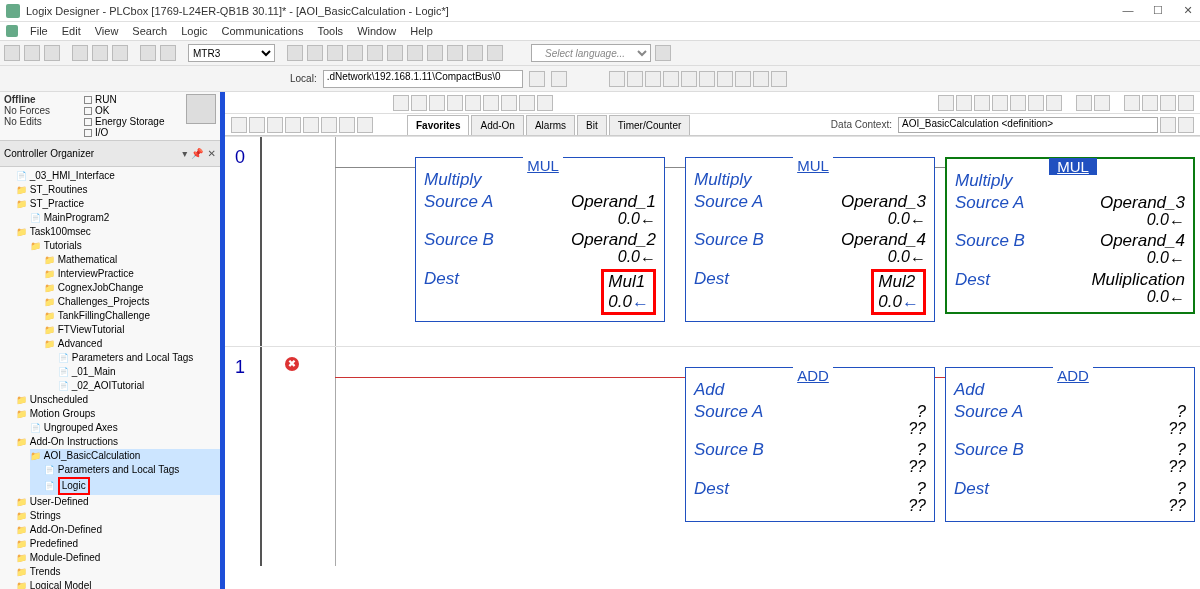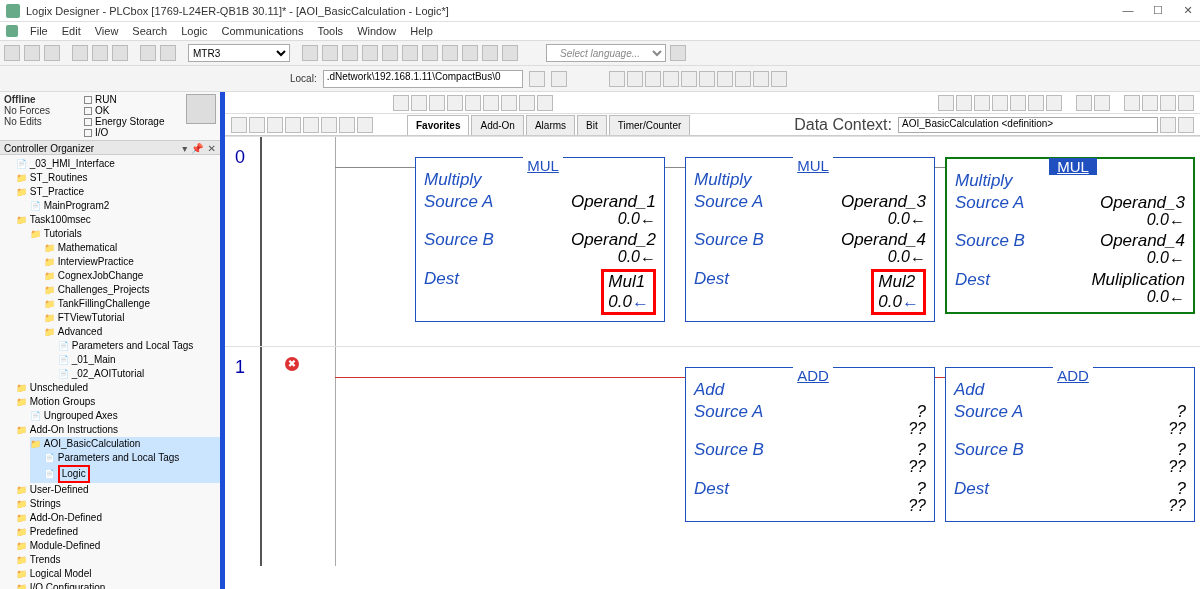--- a/index.html
+++ b/index.html
@@ -14,21 +14,21 @@
 
 
 .menubar { height:18px; display:flex; align-items:center; padding:0 6px; gap:2px; background:#fff; }
 .menubar .mi { padding:0 6px; font-size:11px; color:#333; }
 
 
 .toolbar-row { height:26px; background:#f4f4f4; border-top:1px solid #dcdcdc; border-bottom:1px solid #dcdcdc; display:flex; align-items:center; padding:0 4px; gap:4px; }
 .toolbar-row .icon { width:16px; height:16px; background:#e0e0e0; border:1px solid #bbb; }
 .toolbar-row .sep { width:4px; }
 .toolbar-row select, .toolbar-row input { height:18px; font-size:10px; border:1px solid #aaa; background:#fff; }
-.combo1 { width:102px; }
+.combo1 { width:87px; }
 .langsel { width:120px; color:#888; font-style:italic;text-align:center; }
 
 
 .path-row { height:26px; background:#f4f4f4; border-bottom:1px solid #dcdcdc; display:flex; align-items:center; padding-left:290px; gap:6px; }
 .path-row .lbl { font-size:10px; color:#333; }
 .path-row .path-box { height:18px; width:200px; border:1px solid #aaa; background:#fff; font-size:10px; padding:0 3px; overflow:hidden; white-space:nowrap; }
 .path-row .icons { display:flex; gap:2px; }
 
 
 .main { display:flex; height:calc(589px - 22px - 18px - 26px - 26px); }
@@ -37,41 +37,41 @@
 .left { width:225px; background:#f8f8f8; border-right:5px solid #1d4ed8; display:flex; flex-direction:column; }
 .status-panel { border-bottom:1px solid #ccc; padding:2px 4px; display:flex; }
 .status-left { width:80px; }
 .status-left .row { font-size:10px; color:#333; display:flex; align-items:center; }
 .status-right { flex:1; font-size:10px; }
 .status-right .row { display:flex; align-items:center; }
 .status-right .sq { width:8px; height:8px; border:1px solid #888; margin-right:3px; }
 .status-img { width:30px; height:30px; background:#ddd; border:1px solid #aaa; margin-left:auto; }
 
 .organizer { flex:1; display:flex; flex-direction:column; overflow:hidden; }
-.organizer-header { height:14px; background:#e8e8e8; border-bottom:1px solid #ccc; display:flex; align-items:flex-end; padding:0 4px; font-size:10px; }
+.organizer-header { height:26px; background:#e8e8e8; border-bottom:1px solid #ccc; display:flex; align-items:center; padding:0 4px; font-size:10px; }
 .organizer-header .pin { margin-left:auto; display:flex; gap:4px; color:#555; }
 .tree { flex:1; overflow:auto; padding:2px 0 2px 2px; font-size:10px; line-height:14px; }
 .tree ul { list-style:none; padding-left:14px; }
 .tree li { white-space:nowrap; }
 .tree .folder::before { content:"📁 "; font-size:9px; }
 .tree .item::before { content:"📄 "; font-size:9px; }
 .tree .sel { background:#cce5ff; }
 .tree .redbox { border:2px solid red; display:inline-block; padding:0 2px; }
 
 
 .right { flex:1; display:flex; flex-direction:column; background:#fff; }
 
 
 .rung-toolbar { height:44px; border-bottom:1px solid #ccc; display:flex; flex-direction:column; }
 .rt-row { height:22px; display:flex; align-items:center; padding:0 6px; gap:2px; }
 .rt-row .icon { width:16px; height:16px; border:1px solid #bbb; background:#f0f0f0; }
 .rt-row .tab { padding:4px 8px; font-size:10px; background:#eee; border:1px solid #bbb; border-bottom:none; }
 .rt-row .tab.active { background:#fff; font-weight:bold; }
 .rt-spacer { flex:1; }
-.rt-row .dc-lbl { font-size:16px; color:#444; margin-right:4px; }
+.rt-row .dc-lbl { font-size:10px; color:#444; margin-right:4px; }
 .rt-row .dc-box { width:260px; height:16px; border:1px solid #aaa; font-size:10px; padding:0 3px; }
 
 
 .ladder { flex:1; overflow:auto; position:relative; background:#fff; }
 .rung { position:relative; height:200px; border-top:1px solid #e0e0e0; }
 .rung .num { position:absolute; left:10px; top:10px; color:#00a; font-size:18px; }
 .rung .err { position:absolute; left:60px; top:10px; width:14px; height:14px; border-radius:50%; background:#d33; color:#fff; text-align:center; line-height:14px; font-size:10px; }
 .rung .left-rail { position:absolute; left:35px; top:0; bottom:0; width:2px; background:#555; }
 .rung .left-rail2 { position:absolute; left:110px; top:0; bottom:0; width:1px; background:#aaa; }
 .rung .wire { position:absolute; height:1px; background:#888; }

